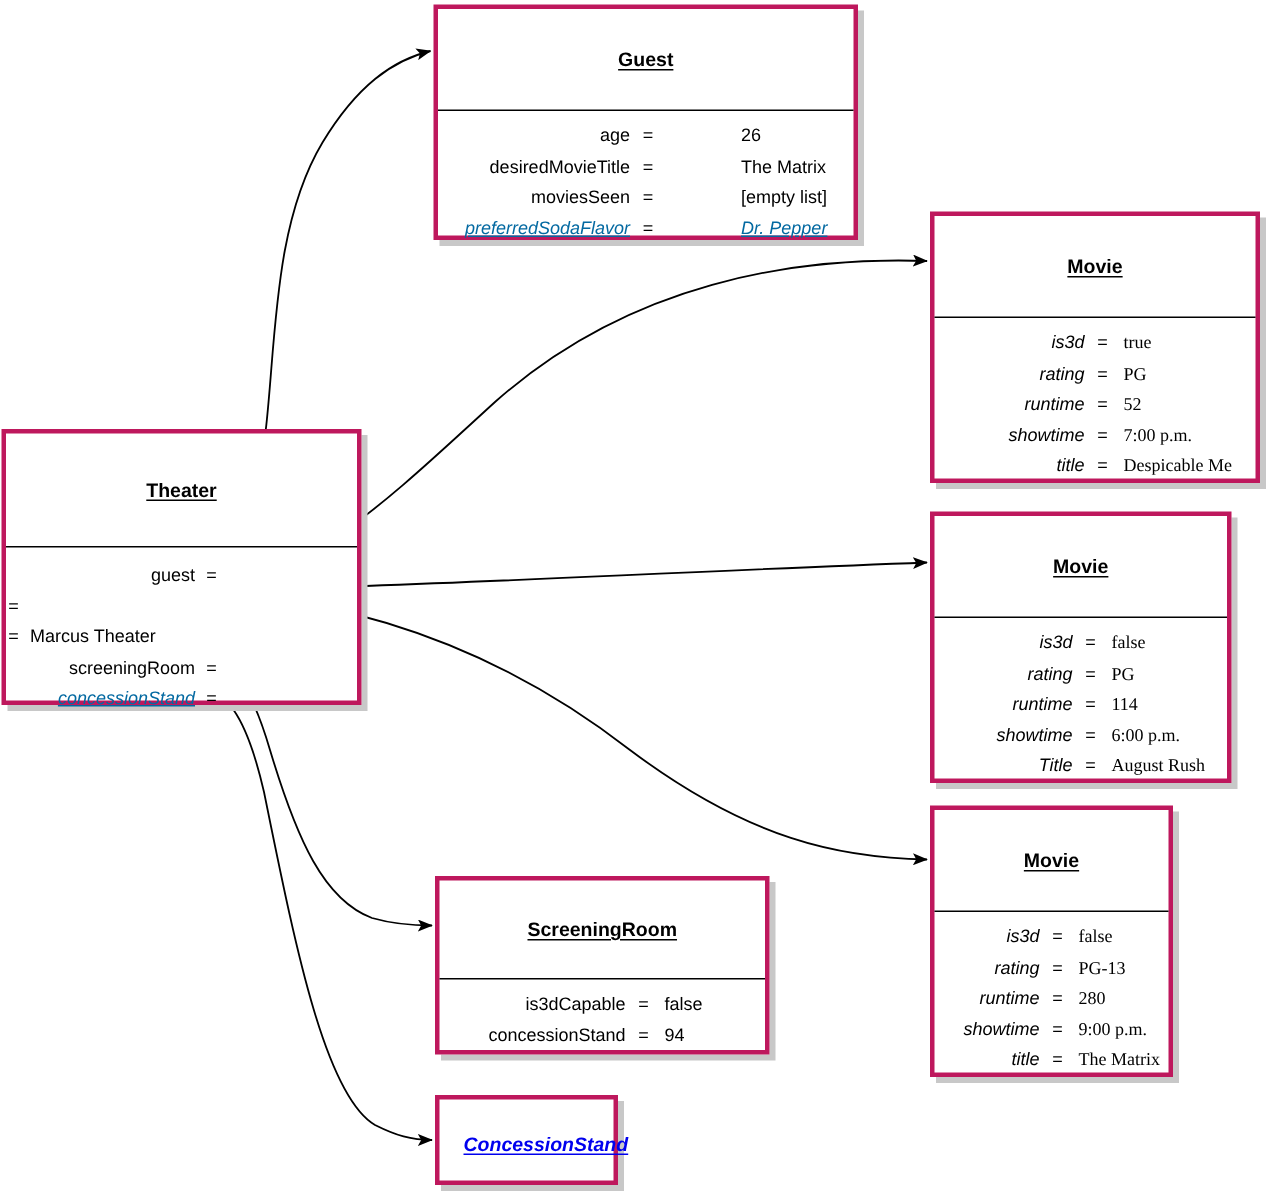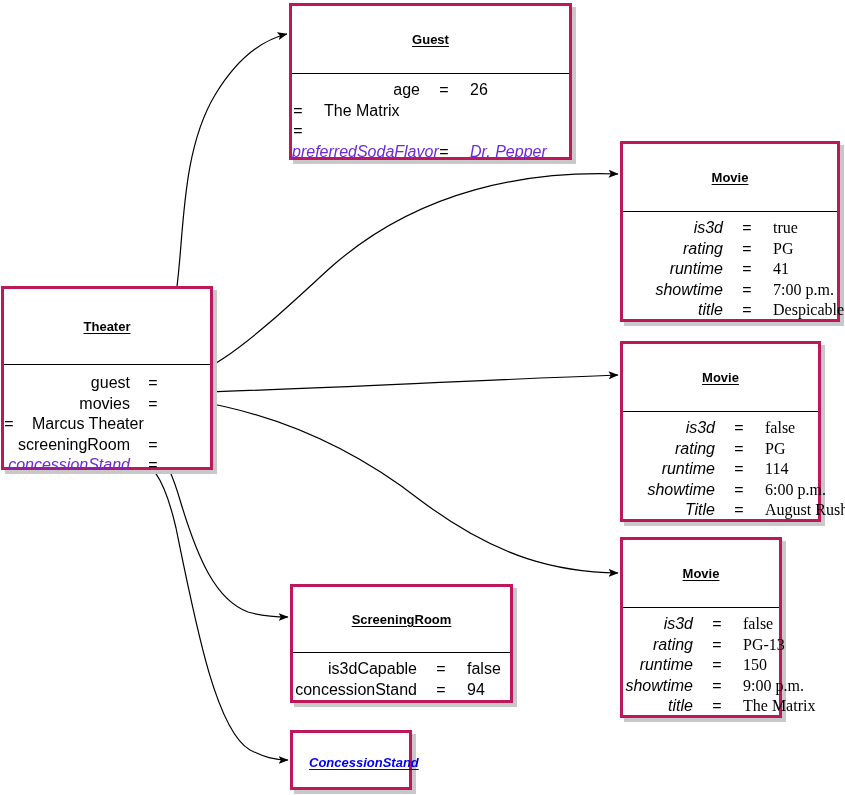--- a/index.html
+++ b/index.html
@@ -59,25 +59,24 @@
     padding-left: 16px;
   }
   .attrs {
     box-sizing: border-box;
     width: 100%;
     padding: 6px 0 6px 0;
   }
   .attr-row {
     display: flex;
     align-items: flex-end;
-    font-size: 16px;
+    font-size: 12px;
     line-height: 20.5px;
     color: #000000;
     white-space: nowrap;
-    gap: 12px;
   }
   .attr-name {
     flex: 0 0 auto;
     text-align: right;
     padding-right: 6px;
   }
   .attr-eq {
     flex: 0 0 auto;
     width: 12px;
     text-align: center;
@@ -86,35 +85,36 @@
     flex: 1 1 auto;
     padding-left: 6px;
     text-align: left;
   }
   .attr-row.ref .attr-val {
     
   }
   .attr-row.italic .attr-name,
   .attr-row.italic .attr-val {
     font-style: italic;
-    color: #6d28d9;
-  }
-
-  
-  #theater-box { left: 1px; top: 286px; width: 212px; height: 184px; }
+    color: #0369a1;
+    text-decoration: underline;
+  }
+
+  
+  #theater-box { left: 1px; top: 286px; width: 240px; height: 184px; }
   #theater-box .obj-header { height: 76px; }
   #theater-box .attrs { padding-top: 8px; }
   #theater-box .attr-name { width: 126px; }
   #theater-box .attr-eq { width: 10px; }
 
   
   #guest-box { left: 289px; top: 3px; width: 283px; height: 157px; }
   #guest-box .obj-header { height: 68px; }
   #guest-box .attr-name { width: 128px; }
-  #guest-box .attr-val { padding-left: 8px; }
+  #guest-box .attr-val { padding-left: 8px; margin-left: 48px; }
 
   
   .movie-box .obj-header { height: 68px; }
   .movie-box .attr-name { width: 88px; font-style: italic; }
   .movie-box .attr-val { padding-left: 8px; font-family: Liberation Serif, serif; }
   #movie-box-0 { left: 620px; top: 141px; width: 220px; height: 181px; }
   #movie-box-1 { left: 620px; top: 341px; width: 201px; height: 181px; }
   #movie-box-2 { left: 620px; top: 537px; width: 162px; height: 181px; }
   #movie-box-0 .attr-name { width: 100px; }
   #movie-box-1 .attr-name { width: 92px; }
@@ -159,21 +159,20 @@
     <div class="obj-header divided">
       <span class="obj-title">Theater</span>
     </div>
     <div class="attrs">
       <div class="attr-row ref">
         <span class="attr-name">guest</span>
         <span class="attr-eq">=</span>
         <span class="attr-val"></span>
       </div>
       <div class="attr-row ref">
-        <span class="attr-name">movies</span>
         <span class="attr-eq">=</span>
         <span class="attr-val"></span>
       </div>
       <div class="attr-row">
         <span class="attr-eq">=</span>
         <span class="attr-val">Marcus Theater</span>
       </div>
       <div class="attr-row ref">
         <span class="attr-name">screeningRoom</span>
         <span class="attr-eq">=</span>
@@ -191,25 +190,28 @@
     <div class="obj-header divided">
       <span class="obj-title">Guest</span>
     </div>
     <div class="attrs">
       <div class="attr-row">
         <span class="attr-name">age</span>
         <span class="attr-eq">=</span>
         <span class="attr-val">26</span>
       </div>
       <div class="attr-row">
+        <span class="attr-name">desiredMovieTitle</span>
         <span class="attr-eq">=</span>
         <span class="attr-val">The Matrix</span>
       </div>
       <div class="attr-row">
-        <span class="attr-eq">=</span>
+        <span class="attr-name">moviesSeen</span>
+        <span class="attr-eq">=</span>
+        <span class="attr-val">[empty list]</span>
       </div>
       <div class="attr-row italic">
         <span class="attr-name">preferredSodaFlavor</span>
         <span class="attr-eq">=</span>
         <span class="attr-val">Dr. Pepper</span>
       </div>
     </div>
   </div>
 
   <div class="obj-box movie-box" id="movie-box-0">
@@ -223,21 +225,21 @@
         <span class="attr-val">true</span>
       </div>
       <div class="attr-row">
         <span class="attr-name">rating</span>
         <span class="attr-eq">=</span>
         <span class="attr-val">PG</span>
       </div>
       <div class="attr-row">
         <span class="attr-name">runtime</span>
         <span class="attr-eq">=</span>
-        <span class="attr-val">41</span>
+        <span class="attr-val">52</span>
       </div>
       <div class="attr-row">
         <span class="attr-name">showtime</span>
         <span class="attr-eq">=</span>
         <span class="attr-val">7:00 p.m.</span>
       </div>
       <div class="attr-row">
         <span class="attr-name">title</span>
         <span class="attr-eq">=</span>
         <span class="attr-val">Despicable Me</span>
@@ -289,21 +291,21 @@
         <span class="attr-val">false</span>
       </div>
       <div class="attr-row">
         <span class="attr-name">rating</span>
         <span class="attr-eq">=</span>
         <span class="attr-val">PG-13</span>
       </div>
       <div class="attr-row">
         <span class="attr-name">runtime</span>
         <span class="attr-eq">=</span>
-        <span class="attr-val">150</span>
+        <span class="attr-val">280</span>
       </div>
       <div class="attr-row">
         <span class="attr-name">showtime</span>
         <span class="attr-eq">=</span>
         <span class="attr-val">9:00 p.m.</span>
       </div>
       <div class="attr-row">
         <span class="attr-name">title</span>
         <span class="attr-eq">=</span>
         <span class="attr-val">The Matrix</span>

